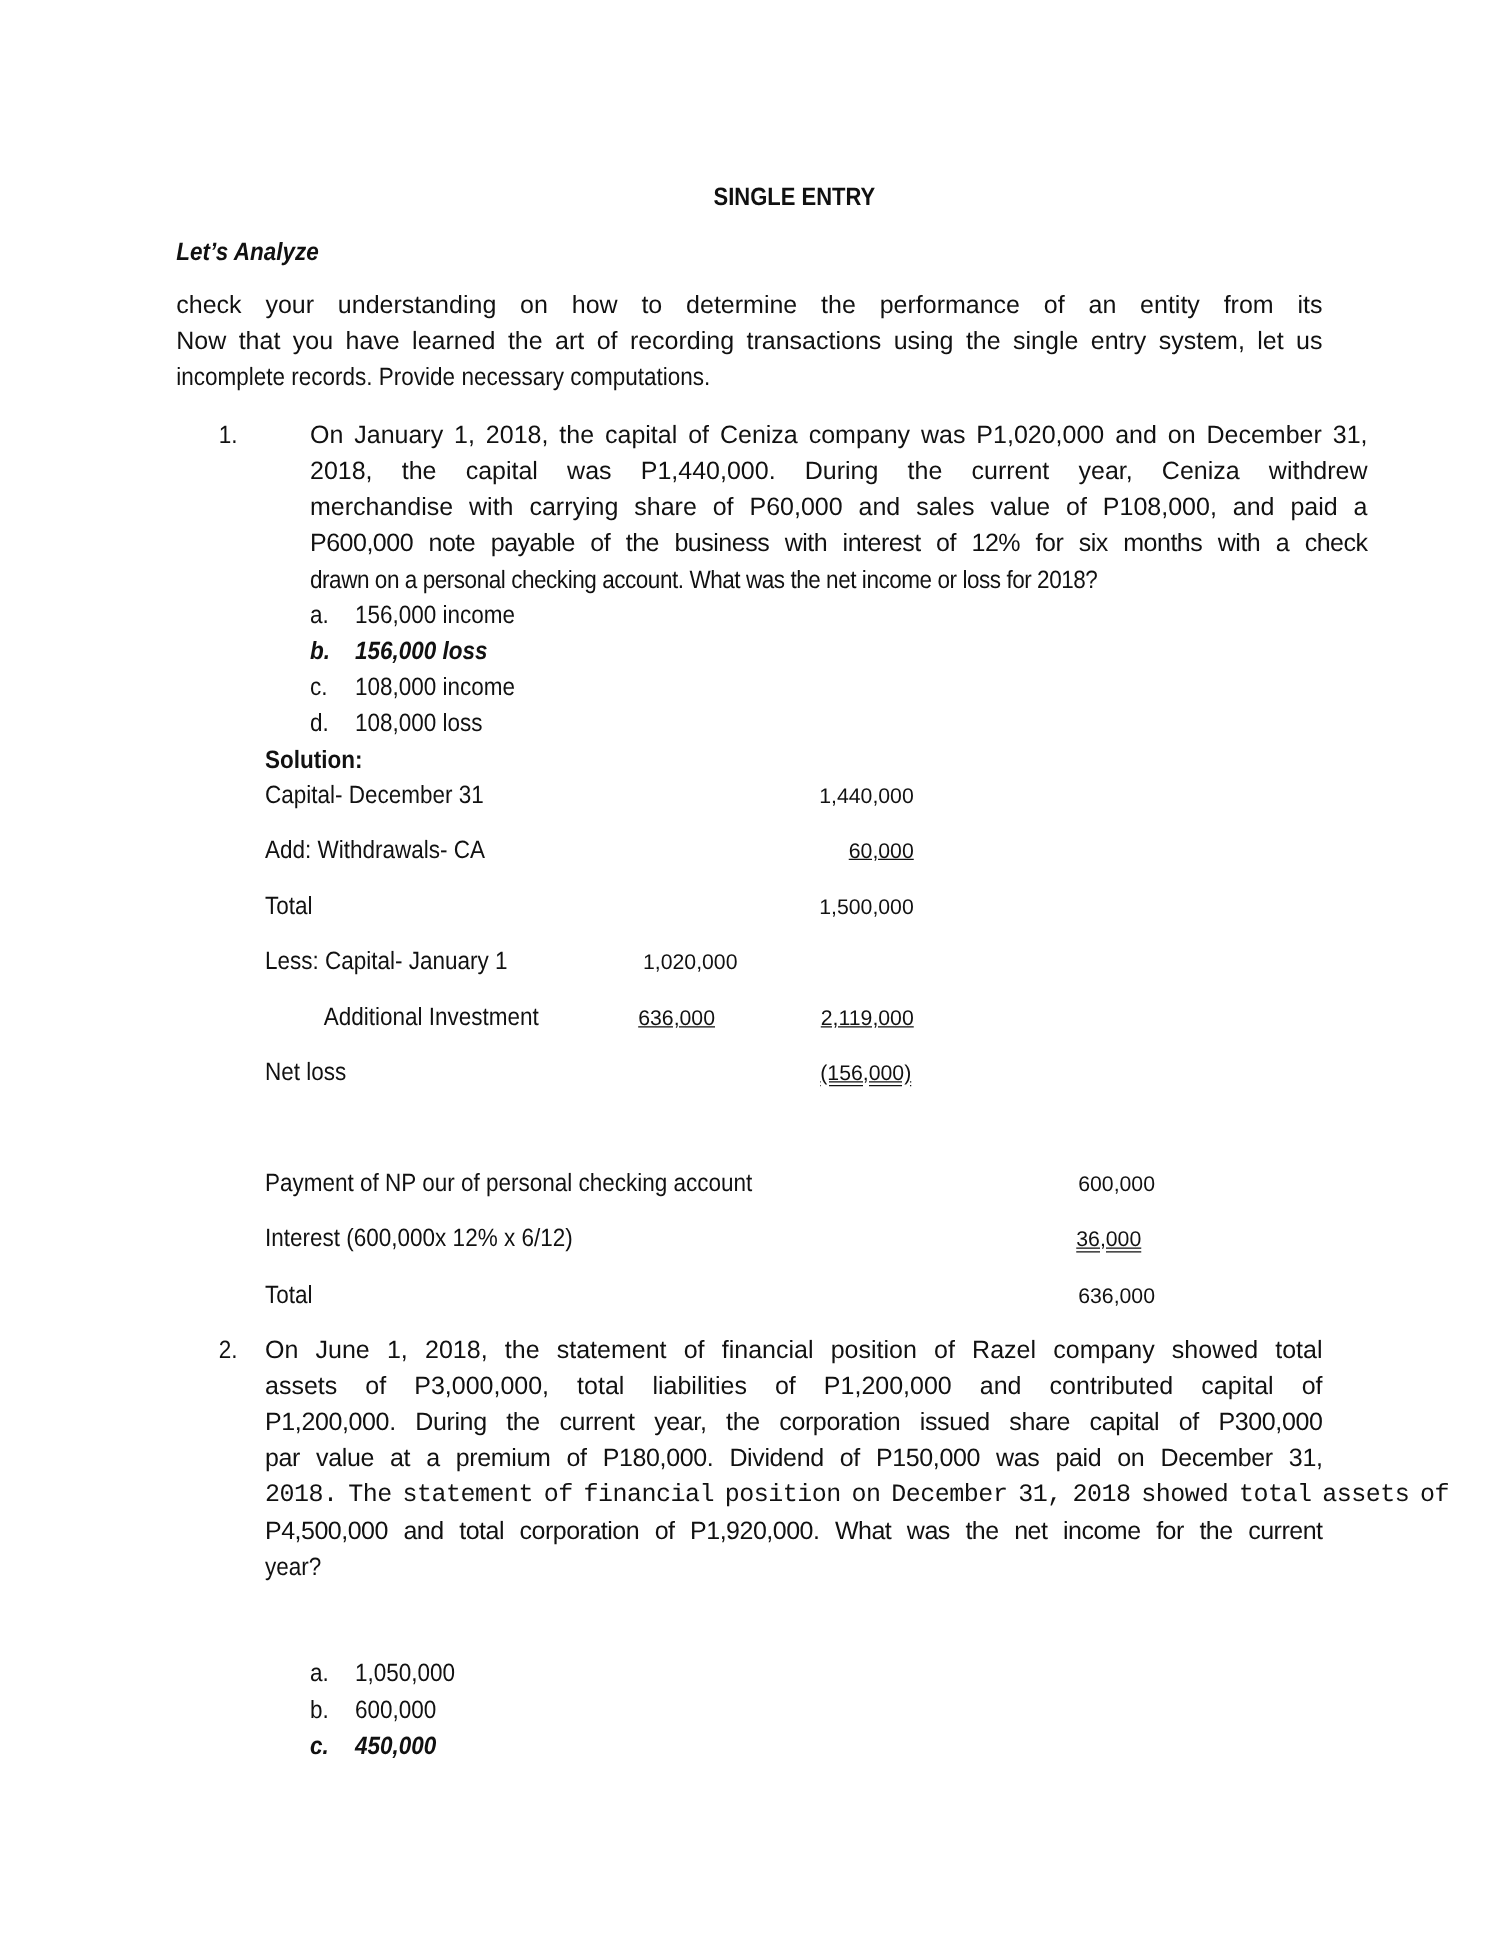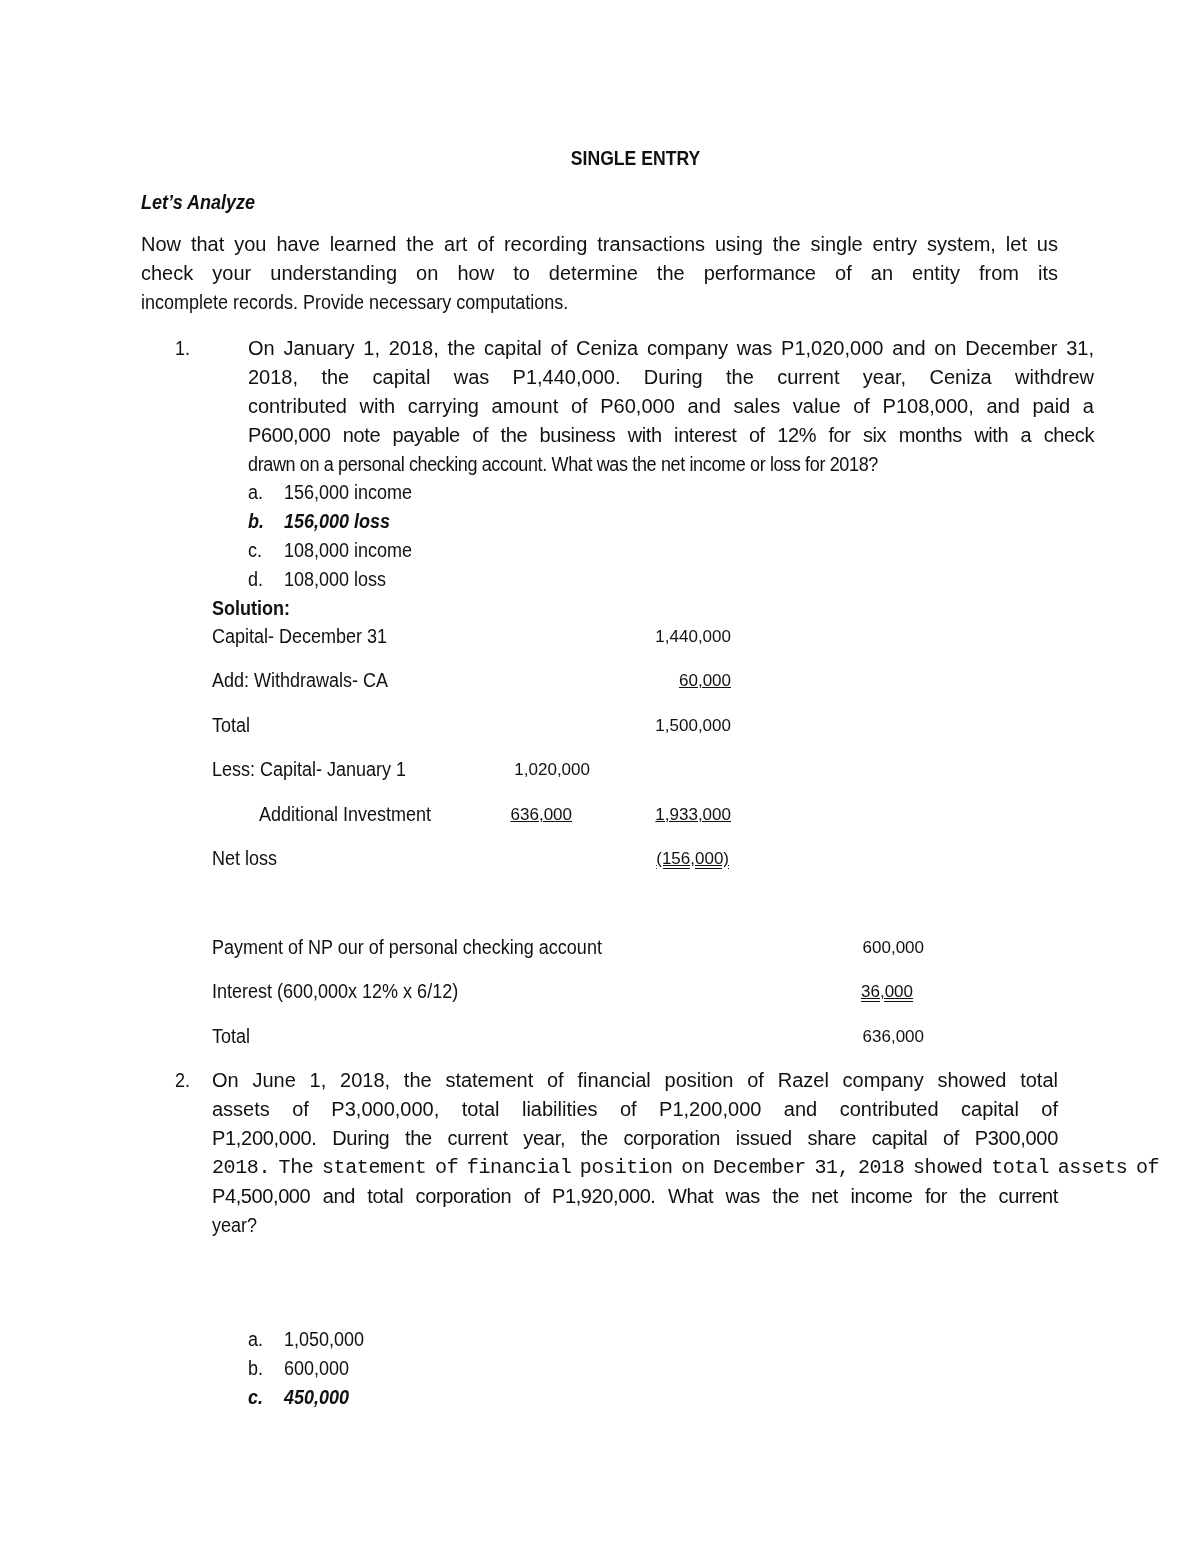--- a/index.html
+++ b/index.html
@@ -21,30 +21,30 @@
   .bold { font-weight: bold; }
 </style>
 </head>
 <body>
 
 <div class="t title"><span>SINGLE ENTRY</span></div>
 
 <div class="t italic-bold" style="left:141px; top:188px;">Let’s Analyze</div>
 
 <div class="para" style="left:141px; top:230px; width:917px;">
+  <span class="line just">check your understanding on how to determine the performance of an entity from its</span>
   <span class="line just" style="word-spacing:-1px;">Now that you have learned the art of recording transactions using the single entry system, let us</span>
-  <span class="line just">check your understanding on how to determine the performance of an entity from its</span>
   <span class="line">incomplete records.  Provide necessary computations.</span>
 </div>
 
 <div class="t" style="left:175px; top:334px;">1.</div>
 <div class="para" style="left:212px; top:334px; width:846px;margin-left:36px;">
   <span class="line just" style="word-spacing:-2px;">On January 1, 2018, the capital of Ceniza company was P1,020,000 and on December 31,</span>
   <span class="line just">2018, the capital was P1,440,000.  During the current year, Ceniza withdrew</span>
-  <span class="line just" style="word-spacing:-2px;">contributed with carrying amount of P60,000 and sales value of P108,000, and paid a</span>
+  <span class="line just" style="word-spacing:-2px;">merchandise with carrying share of P60,000 and sales value of P108,000, and paid a</span>
   <span class="line just" style="word-spacing:-3px; letter-spacing:-0.4px;">P600,000 note payable of the business with interest of 12% for six months with a check</span>
   <span class="line" style="letter-spacing:-0.4px;">drawn on a personal checking account.  What was the net income or loss for 2018?</span>
 </div>
 
 <div>
   <div class="t" style="left:248px; top:478px;">a.</div>
   <div class="t" style="left:284px; top:478px;">156,000 income</div>
   <div class="t answer" style="left:248px; top:507px;">b.</div>
   <div class="t answer" style="left:284px; top:507px;">156,000 loss</div>
   <div class="t" style="left:248px; top:536px;">c.</div>
@@ -63,21 +63,21 @@
   <div class="num u1" style="left:600px; width:131px; top:666px;">60,000</div>
 
   <div class="t" style="left:212px; top:711px;">Total</div>
   <div class="num" style="left:600px; width:131px; top:711px;">1,500,000</div>
 
   <div class="t" style="left:212px; top:755px;">Less: Capital- January 1</div>
   <div class="num" style="left:460px; width:130px; top:755px;">1,020,000</div>
 
   <div class="t" style="left:259px; top:800px;">Additional Investment</div>
   <div class="num u1" style="left:460px; width:112px; top:800px;">636,000</div>
-  <div class="num u1" style="left:600px; width:131px; top:800px;">1,933,000</div>
+  <div class="num u1" style="left:600px; width:131px; top:800px;">2,119,000</div>
 
   <div class="t" style="left:212px; top:844px;">Net loss</div>
   <div class="num u2" style="left:600px; width:129px; top:844px;">(156,000)</div>
 </div>
 
 <div>
   <div class="t" style="left:212px; top:933px;">Payment of NP our of personal checking account</div>
   <div class="num" style="left:800px; width:124px; top:933px;">600,000</div>
 
   <div class="t" style="left:212px; top:977px;">Interest (600,000x 12% x 6/12)</div>
@@ -85,20 +85,21 @@
 
   <div class="t" style="left:212px; top:1022px;">Total</div>
   <div class="num" style="left:800px; width:124px; top:1022px;">636,000</div>
 </div>
 
 <div class="t" style="left:175px; top:1066px;">2.</div>
 <div class="para" style="left:212px; top:1066px; width:846px;">
   <span class="line just" style="word-spacing:-3px;">On June 1, 2018, the statement of financial position of Razel company showed total</span>
   <span class="line just">assets of P3,000,000, total liabilities of P1,200,000 and contributed capital of</span>
   <span class="line just" style="word-spacing:-3px; letter-spacing:-0.3px;">P1,200,000.  During the current year, the corporation issued share capital of P300,000</span>
+  <span class="line just" style="word-spacing:-3px; letter-spacing:-0.3px;">par value at a premium of P180,000.  Dividend of P150,000 was paid on December 31,</span>
   <span class="line just" style="word-spacing:-3px; letter-spacing:-0.4px;font-family:Liberation Mono, monospace;">2018.  The statement of financial position on December 31, 2018 showed total assets of</span>
   <span class="line just" style="word-spacing:-3px; letter-spacing:-0.4px;">P4,500,000 and total corporation of P1,920,000.  What was the net income for the current</span>
   <span class="line">year?</span>
 </div>
 
 <div>
   <div class="t" style="left:248px; top:1325px;">a.</div>
   <div class="t" style="left:284px; top:1325px;">1,050,000</div>
   <div class="t" style="left:248px; top:1354px;">b.</div>
   <div class="t" style="left:284px; top:1354px;">600,000</div>

